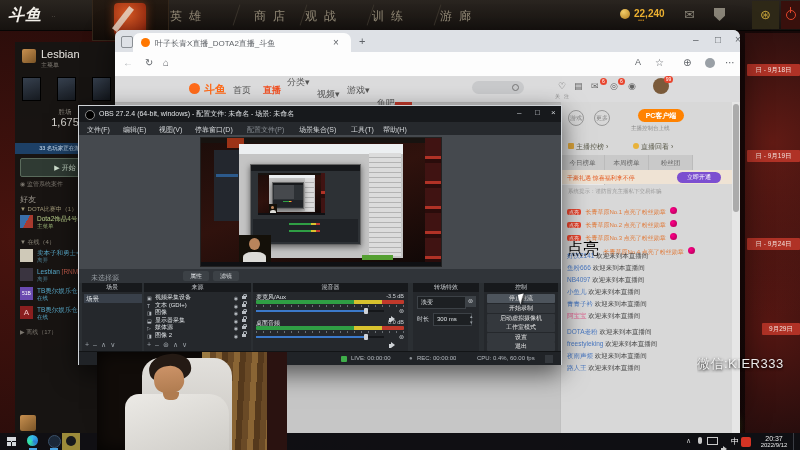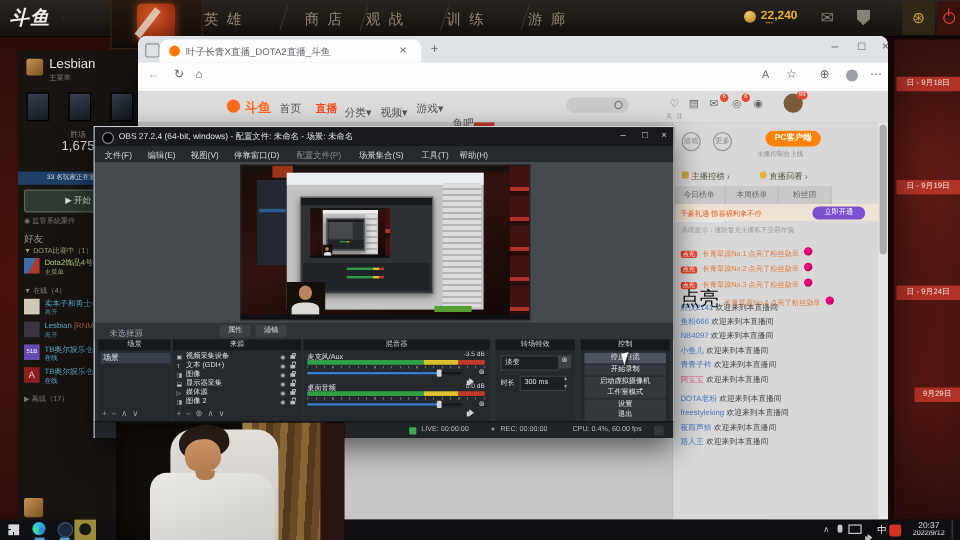--- a/index.html
+++ b/index.html
@@ -219,21 +219,21 @@
       <span class="a" style="left:590px;top:6px;width:10px;height:10px;border-radius:50%;background:#9aa0a6"></span>
       <span class="a bicon" style="left:610px;top:5px">⋯</span>
     </div>
 
     <div id="page" class="a">
       <div id="siteheader" class="a">
         <span class="a" style="left:74px;top:7px;width:11px;height:11px;border-radius:50%;background:#ff6b1a"></span>
         <span class="a nw" style="left:89px;top:6px;font-size:11px;font-weight:bold;color:#ff6b1a">斗鱼</span>
         <span class="a snav nw" style="left:118px;top:8px">首页</span>
         <span class="a snav nw" style="left:148px;top:8px;color:#f25022;font-weight:bold">直播</span>
-        <span class="a snav nw" style="left:172px;top:12px">分类▾</span>
+        <span class="a snav nw" style="left:172px;top:0">分类▾</span>
         <span class="a snav nw" style="left:202px;top:12px">视频▾</span>
         <span class="a snav nw" style="left:232px;top:8px">游戏▾</span>
         <span class="a snav nw" style="left:262px;top:21px">鱼吧</span>
         <div class="a" style="left:357px;top:5px;width:52px;height:13px;background:#c9cacc;border-radius:7px">
           <span class="a" style="right:5px;top:3px;width:5px;height:5px;border:1px solid #777;border-radius:50%"></span>
         </div>
         <span class="a" style="left:443px;top:5px;font-size:9px;color:#666">♡</span>
         <span class="a" style="left:459px;top:5px;font-size:9px;color:#666">▤</span>
         <span class="a" style="left:476px;top:5px;font-size:9px;color:#666">✉</span>
         <span class="a" style="left:485px;top:2px;width:7px;height:7px;background:#e8452e;border-radius:50%;color:#fff;font-size:5px;text-align:center;line-height:7px">6</span>
@@ -438,20 +438,21 @@
     <div class="a" style="left:113px;top:0;width:60px;height:98px;background:repeating-linear-gradient(93deg,#6a4a26 0 6px,#8a6534 6px 12px,#55391c 12px 18px)"></div>
     <div class="a" style="left:170px;top:0;width:20px;height:98px;background:#2a1210"></div>
     <div class="a" style="left:45px;top:6px;width:90px;height:92px;background:linear-gradient(#e2e0dc,#c7c4bf);border-radius:18px 18px 0 0"></div>
     <div class="a" style="left:52px;top:2px;width:42px;height:28px;background:#241a14;border-radius:50% 50% 42% 42%;transform:rotate(-8deg)"></div>
     <div class="a" style="left:57px;top:14px;width:30px;height:27px;background:linear-gradient(#cb9267,#b07c50);border-radius:46% 46% 42% 42%;transform:rotate(-6deg)"></div>
     <div class="a" style="left:28px;top:42px;width:104px;height:56px;background:linear-gradient(160deg,#eceae6,#cfcdc8);border-radius:14px 20px 0 0"></div>
     <div class="a" style="left:66px;top:40px;width:16px;height:8px;background:#b07c50;border-radius:0 0 6px 6px"></div>
   </div>
 
   <div id="playdota" class="a">开始DOTA</div>
+  <div id="watermark" class="a nw">微信:KIER333</div>
 
   <div id="taskbar" class="a">
     <div class="a" style="left:7px;top:4px;width:9px;height:9px;background:conic-gradient(#d5d9dd 0 25%,transparent 0 27%,#d5d9dd 0 50%,transparent 0 52%,#d5d9dd 0 75%,transparent 0 77%,#d5d9dd 0)"></div>
     <div class="a" style="left:27px;top:2px;width:11px;height:11px;border-radius:50%;background:conic-gradient(#35b7e8,#2a7dd4,#35e8a0,#35b7e8)"></div>
     <div class="a" style="left:29px;top:14.5px;width:8px;height:2px;background:#4aa3e0"></div>
     <div class="a" style="left:48px;top:2px;width:11px;height:11px;border-radius:50%;background:#1b2838;border:1px solid #3a5068"></div>
     <div class="a" style="left:50px;top:14.5px;width:8px;height:2px;background:#4aa3e0"></div>
     <div class="a" style="left:62px;top:0;width:18px;height:17px;background:#9c8b3a">
       <span class="a" style="left:4px;top:3px;width:10px;height:10px;border-radius:50%;background:#17191c"></span>
     </div>

